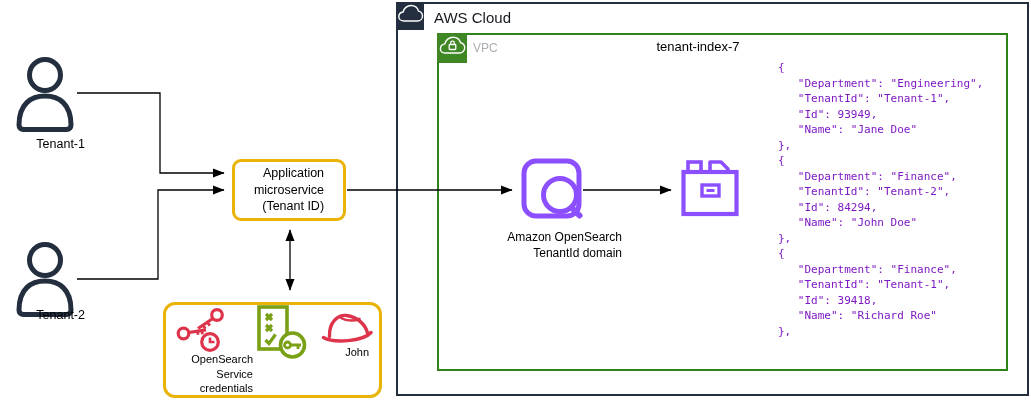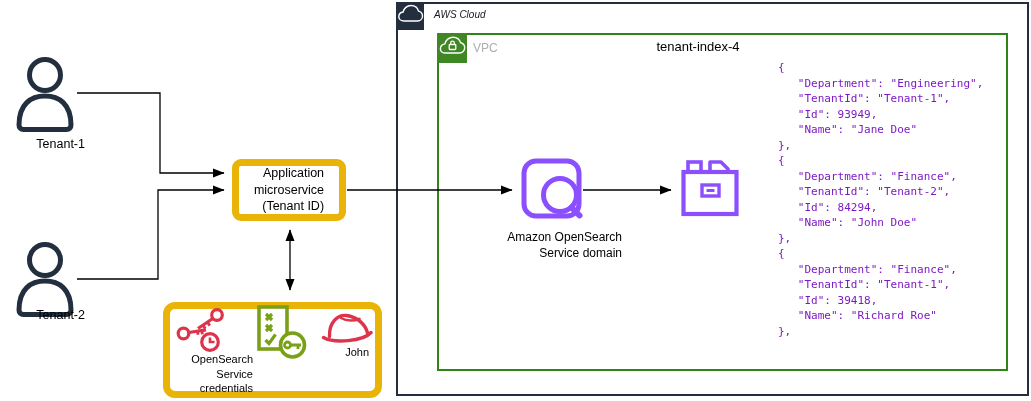--- a/index.html
+++ b/index.html
@@ -4,25 +4,25 @@
 <style>
   html,body{margin:0;padding:0;background:#fff;}
   .canvas{position:relative;width:1031px;height:401px;background:#fff;
           font-family:"Liberation Sans",sans-serif;overflow:hidden;}
   .abs{position:absolute;}
   
   .aws-box{left:396px;top:2px;width:633px;height:394px;border:2px solid var(--navy);box-sizing:border-box;}
   .vpc-box{left:437px;top:33px;width:571px;height:338px;border:2px solid var(--green);box-sizing:border-box;}
   .aws-badge{left:396px;top:2px;width:28px;height:28px;}
   .vpc-badge{left:437px;top:33px;width:30px;height:30px;}
-  .group-title{font-size:10px;color:#16191f;font-style:italic;}
+  .group-title{font-size:15px;color:#16191f;}
   .vpc-label{font-size:12px;color:var(--vpc-label);}
   .vpc-title{left:437px;top:39px;width:522px;text-align:center;font-size:13px;color:#000;}
   
-  .node-box{border:7px solid #eab308;border-radius:9px;background:#fff;box-sizing:border-box;
+  .node-box{border:3px solid #eab308;border-radius:9px;background:#fff;box-sizing:border-box;
             display:flex;align-items:center;justify-content:center;text-align:center;}
   .app-box{left:232px;top:159px;width:114px;height:62px;font-size:12.5px;line-height:16.5px;}
   .cred-box{left:163px;top:302px;width:219px;height:96px;border-radius:12px;}
   
   .lbl{position:absolute;text-align:right;color:#000;white-space:pre-line;}
   .tenant-lbl{width:80px;font-size:12.5px;}
   .small-lbl{font-size:11px;line-height:14.5px;}
   .icon-lbl{font-size:12px;line-height:16px;}
   .code{left:778px;top:60px;margin:0;font-family:"DejaVu Sans Mono",monospace;
         font-size:11px;line-height:15.5px;color:var(--code-purple);white-space:pre;}
@@ -58,21 +58,21 @@
   <div class="abs group-title" style="left:434px;top:9px;">AWS Cloud</div>
 
   <div class="abs vpc-box"></div>
   <svg class="abs vpc-badge" viewBox="0 0 30 30">
     <rect width="30" height="30" style="fill:var(--green-fill)"></rect>
     <path class="s-white f-none" stroke-width="1.4" stroke-linejoin="round" d="M8.5 20 h14 c2.9 0 5.2-2.3 5.2-5.2 0-2.5-1.8-4.6-4.1-5.1 C22.7 6.6 19.6 4.2 16 4.2 c-4 0-7.4 2.9-8.1 6.7 C5.3 11.3 3.4 13.4 3.4 15.9 3.4 18.3 5.7 20 8.5 20 Z"></path>
     <rect class="s-white f-none" stroke-width="1.3" x="12.2" y="11.5" width="6.6" height="5" rx="0.8"></rect>
     <path class="s-white f-none" stroke-width="1.3" d="M13.7 11.5 v-1.6 a1.8 1.8 0 0 1 3.6 0 v1.6"></path>
   </svg>
   <div class="abs vpc-label" style="left:473px;top:41px;">VPC</div>
-  <div class="abs vpc-title">tenant-index-4</div>
+  <div class="abs vpc-title">tenant-index-7</div>
 
   <svg class="abs" style="left:14px;top:54px;" width="62" height="80" viewBox="0 0 62 80">
     <circle class="s-navy f-white" stroke-width="5" cx="31" cy="21" r="15.5"></circle>
     <path class="s-navy f-white" stroke-width="5" stroke-linejoin="round" d="M5 71 C5 50 17 42 31 42 C45 42 57 50 57 71 C57 73.8 55.3 75.5 52.5 75.5 L9.5 75.5 C6.7 75.5 5 73.8 5 71 Z"></path>
   </svg>
   <div class="abs lbl tenant-lbl" style="left:5px;top:137px;">Tenant-1</div>
 
   <svg class="abs" style="left:14px;top:239px;" width="62" height="80" viewBox="0 0 62 80">
     <circle class="s-navy f-white" stroke-width="5" cx="31" cy="21" r="15.5"></circle>
     <path class="s-navy f-white" stroke-width="5" stroke-linejoin="round" d="M5 71 C5 50 17 42 31 42 C45 42 57 50 57 71 C57 73.8 55.3 75.5 52.5 75.5 L9.5 75.5 C6.7 75.5 5 73.8 5 71 Z"></path>
@@ -115,21 +115,21 @@
     <path class="s-red f-none" stroke-width="2.6" stroke-linecap="round" d="M20 9 C26 12.5 34 12 38.5 9.8"></path>
   </svg>
   <div class="abs lbl small-lbl" style="left:327px;top:345px;width:42px;">John</div>
 
   <svg class="abs" style="left:520px;top:157px;" width="64" height="64" viewBox="0 0 64 64">
     <rect class="s-purple f-none" stroke-width="5" x="4" y="4" width="55" height="55" rx="12"></rect>
     <circle class="s-purple f-white" stroke-width="5" cx="40" cy="38" r="16.5"></circle>
     <path class="s-purple f-none" stroke-width="6" stroke-linecap="round" d="M51.5 50.5 L59.5 58.5"></path>
   </svg>
   <div class="abs lbl icon-lbl" style="left:482px;top:229px;width:140px;">Amazon OpenSearch
-Service domain</div>
+TenantId domain</div>
 
   <svg class="abs" style="left:681px;top:159px;" width="58" height="58" viewBox="0 0 58 58">
     <rect class="s-purple f-white" stroke-width="3.6" x="7" y="3" width="13" height="13"></rect>
     <path class="s-purple f-white" stroke-width="3.6" stroke-linejoin="round" d="M29 3 h11 l7 7 v6 H29 Z"></path>
     <rect class="s-purple f-white" stroke-width="4.2" x="2.5" y="13" width="53" height="42"></rect>
     <rect class="s-purple f-white" stroke-width="3.4" x="21" y="26" width="17" height="11"></rect>
     <path class="s-purple f-none" stroke-width="3" d="M25.5 31.5 H33.5"></path>
   </svg>
 
   <pre class="abs code">{

